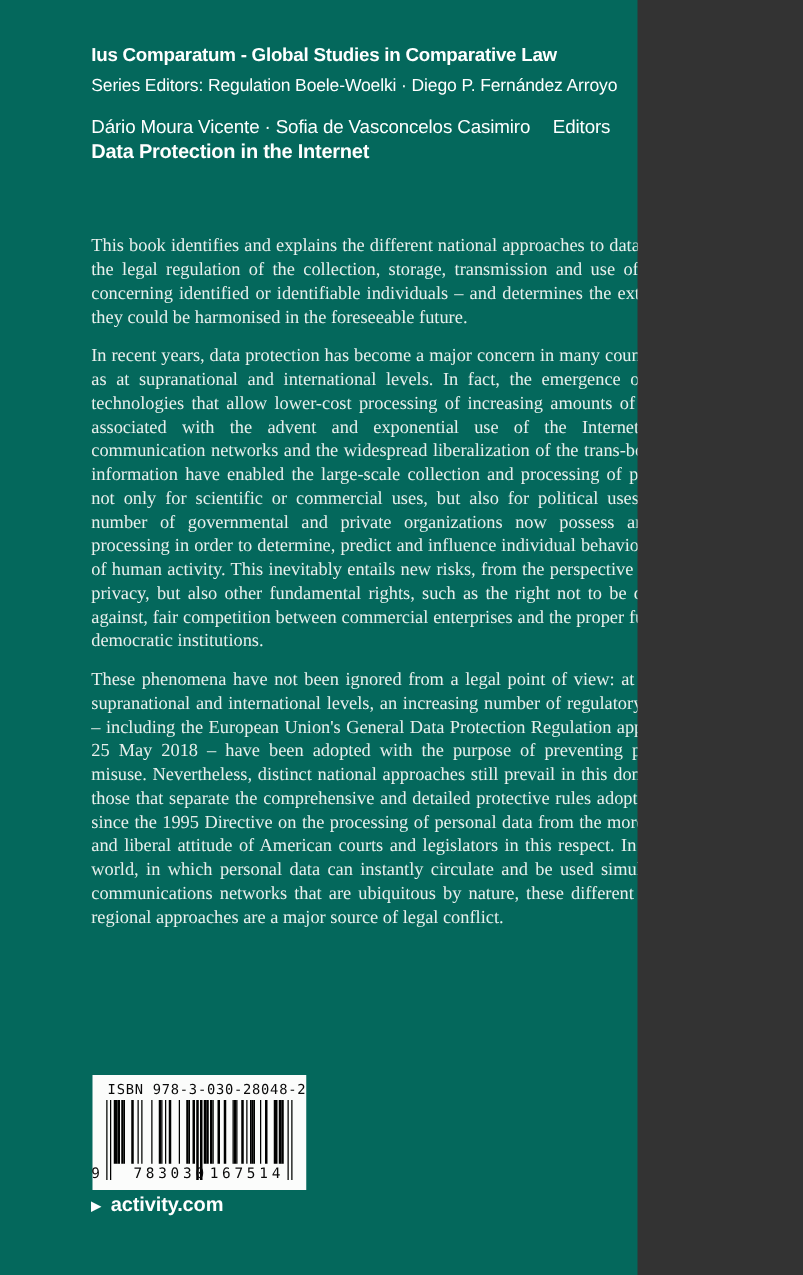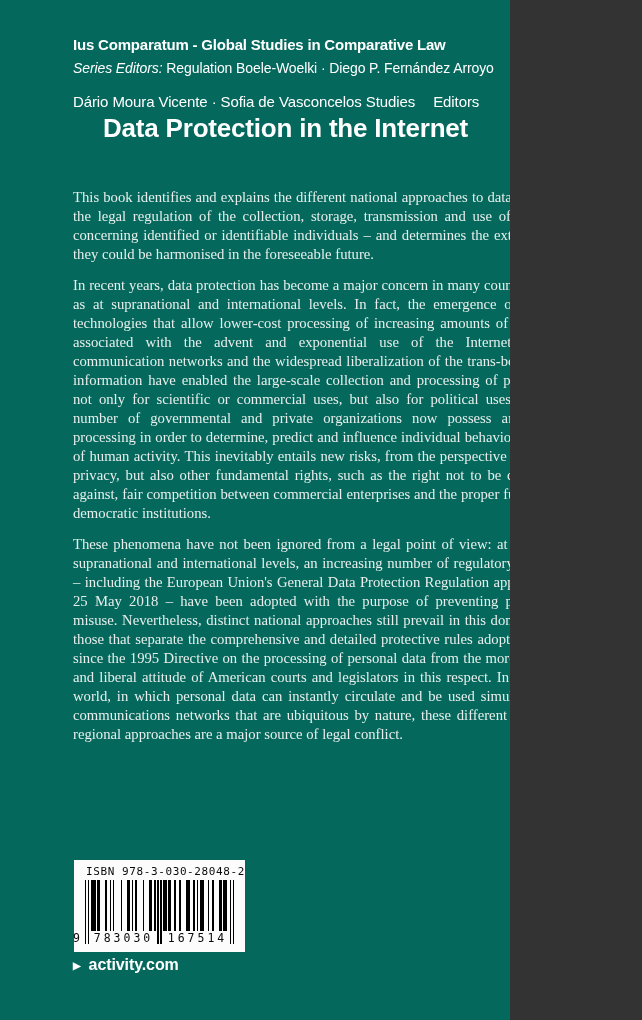--- a/index.html
+++ b/index.html
@@ -17,27 +17,27 @@
     position:absolute;
     left:73px; top:36px; width:516px;
     color:var(--heading, #ffffff);
   }
   .series-title {
     font-size:15px; font-weight:700; letter-spacing:-0.2px; line-height:1.2;
   }
   .series-editors {
     margin-top:6px; font-size:14px; letter-spacing:-0.1px;
   }
-  .series-editors .ital { font-style:italic; }
+  .series-editors .ital { }
   .volume-editors {
     margin-top:17px; font-size:15px; letter-spacing:-0.1px;
   }
   .volume-editors .editors-label { margin-left:14px; }
   .book-title {
-    margin-top:3px; font-size:26px; font-weight:700; letter-spacing:-0.2px;margin-left:30px;
+    margin-top:3px; font-size:16px; font-weight:700; letter-spacing:-0.2px;
   }
 
   .blurb {
     position:absolute;
     left:73px; top:160px; width:514px;
     font-family:"Liberation Serif", serif;
     font-size:14.7px; line-height:19px;
     color:var(--text, #e8efec);
     text-align:justify;
     margin-top:28px;
@@ -45,21 +45,21 @@
   .blurb p { margin:0 0 12px 0; }
 
   .barcode-box {
     position:absolute;
     left:74px; top:860px;
     width:171px; height:92px;
     background:var(--box, #fbfcfb);
   }
   .isbn-label {
     margin-top:5px;
-    text-align:left;
+    text-align:right;
     font-family:"DejaVu Sans Mono", monospace;
     font-size:11px; letter-spacing:0.6px;
     color:#0a0a0a;
     white-space:nowrap;
     padding-left:12px;
   }
   .bars {
     position:relative;
     width:150px; height:64px;
     margin:2px auto 0 auto;
@@ -68,21 +68,21 @@
   .bars i { flex:1 1 0; height:51px; display:block; }
   .bars i.b { background:#000; }
   .bars i.g { height:64px; }
   .bc-digit {
     position:absolute; bottom:-1px;
     font-family:"DejaVu Sans Mono", monospace;
     font-size:11.5px; line-height:13px; height:13px;
     color:#0a0a0a; text-align:center; white-space:nowrap;
   }
   .d-lead  { left:-13px; width:10px; }
-  .d-left  { left:5px;  width:65px; letter-spacing:3px; text-indent:3px; }
+  .d-left  { left:18px;  width:65px; letter-spacing:3px; text-indent:3px; }
   .d-right { left:79px; width:65px; letter-spacing:3px; text-indent:3px; }
 
   .site-line {
     position:absolute;
     left:73px; top:956px;
     display:flex; align-items:center;
     color:#ffffff; font-weight:700; font-size:16px; letter-spacing:-0.1px;
   }
   .site-line .tri {
     font-size:10px; margin-right:8px; line-height:1; position:relative; top:1px;
@@ -93,21 +93,21 @@
 
 <div class="cover">
 
   <div class="header-block">
     <div class="series-title">Ius Comparatum - Global Studies in Comparative Law</div>
     <div class="series-editors">
       <span class="ital">Series Editors:</span>
       <span>Regulation Boele-Woelki · Diego P. Fernández Arroyo</span>
     </div>
     <div class="volume-editors">
-      <span>Dário Moura Vicente · Sofia de Vasconcelos Studies</span>
+      <span>Dário Moura Vicente · Sofia de Vasconcelos Casimiro</span>
       <span class="editors-label">Editors</span>
     </div>
     <div class="book-title">Data Protection in the Internet</div>
   </div>
 
   <div class="blurb">
     <p>This book identifies and explains the different national approaches to data protection – the legal regulation of the collection, storage, transmission and use of information concerning identified or identifiable individuals – and determines the extent to which they could be harmonised in the foreseeable future.</p>
     <p>In recent years, data protection has become a major concern in many countries, as well as at supranational and international levels. In fact, the emergence of computing technologies that allow lower-cost processing of increasing amounts of information, associated with the advent and exponential use of the Internet and other communication networks and the widespread liberalization of the trans-border flow of information have enabled the large-scale collection and processing of personal data, not only for scientific or commercial uses, but also for political uses. A growing number of governmental and private organizations now possess and use data processing in order to determine, predict and influence individual behavior in all fields of human activity. This inevitably entails new risks, from the perspective of individual privacy, but also other fundamental rights, such as the right not to be discriminated against, fair competition between commercial enterprises and the proper functioning of democratic institutions.</p>
     <p>These phenomena have not been ignored from a legal point of view: at the national, supranational and international levels, an increasing number of regulatory instruments – including the European Union's General Data Protection Regulation applicable as of 25 May 2018 – have been adopted with the purpose of preventing personal data misuse. Nevertheless, distinct national approaches still prevail in this domain, notably those that separate the comprehensive and detailed protective rules adopted in Europe since the 1995 Directive on the processing of personal data from the more fragmented and liberal attitude of American courts and legislators in this respect. In a globalized world, in which personal data can instantly circulate and be used simultaneously in communications networks that are ubiquitous by nature, these different national and regional approaches are a major source of legal conflict.</p>
   </div>

